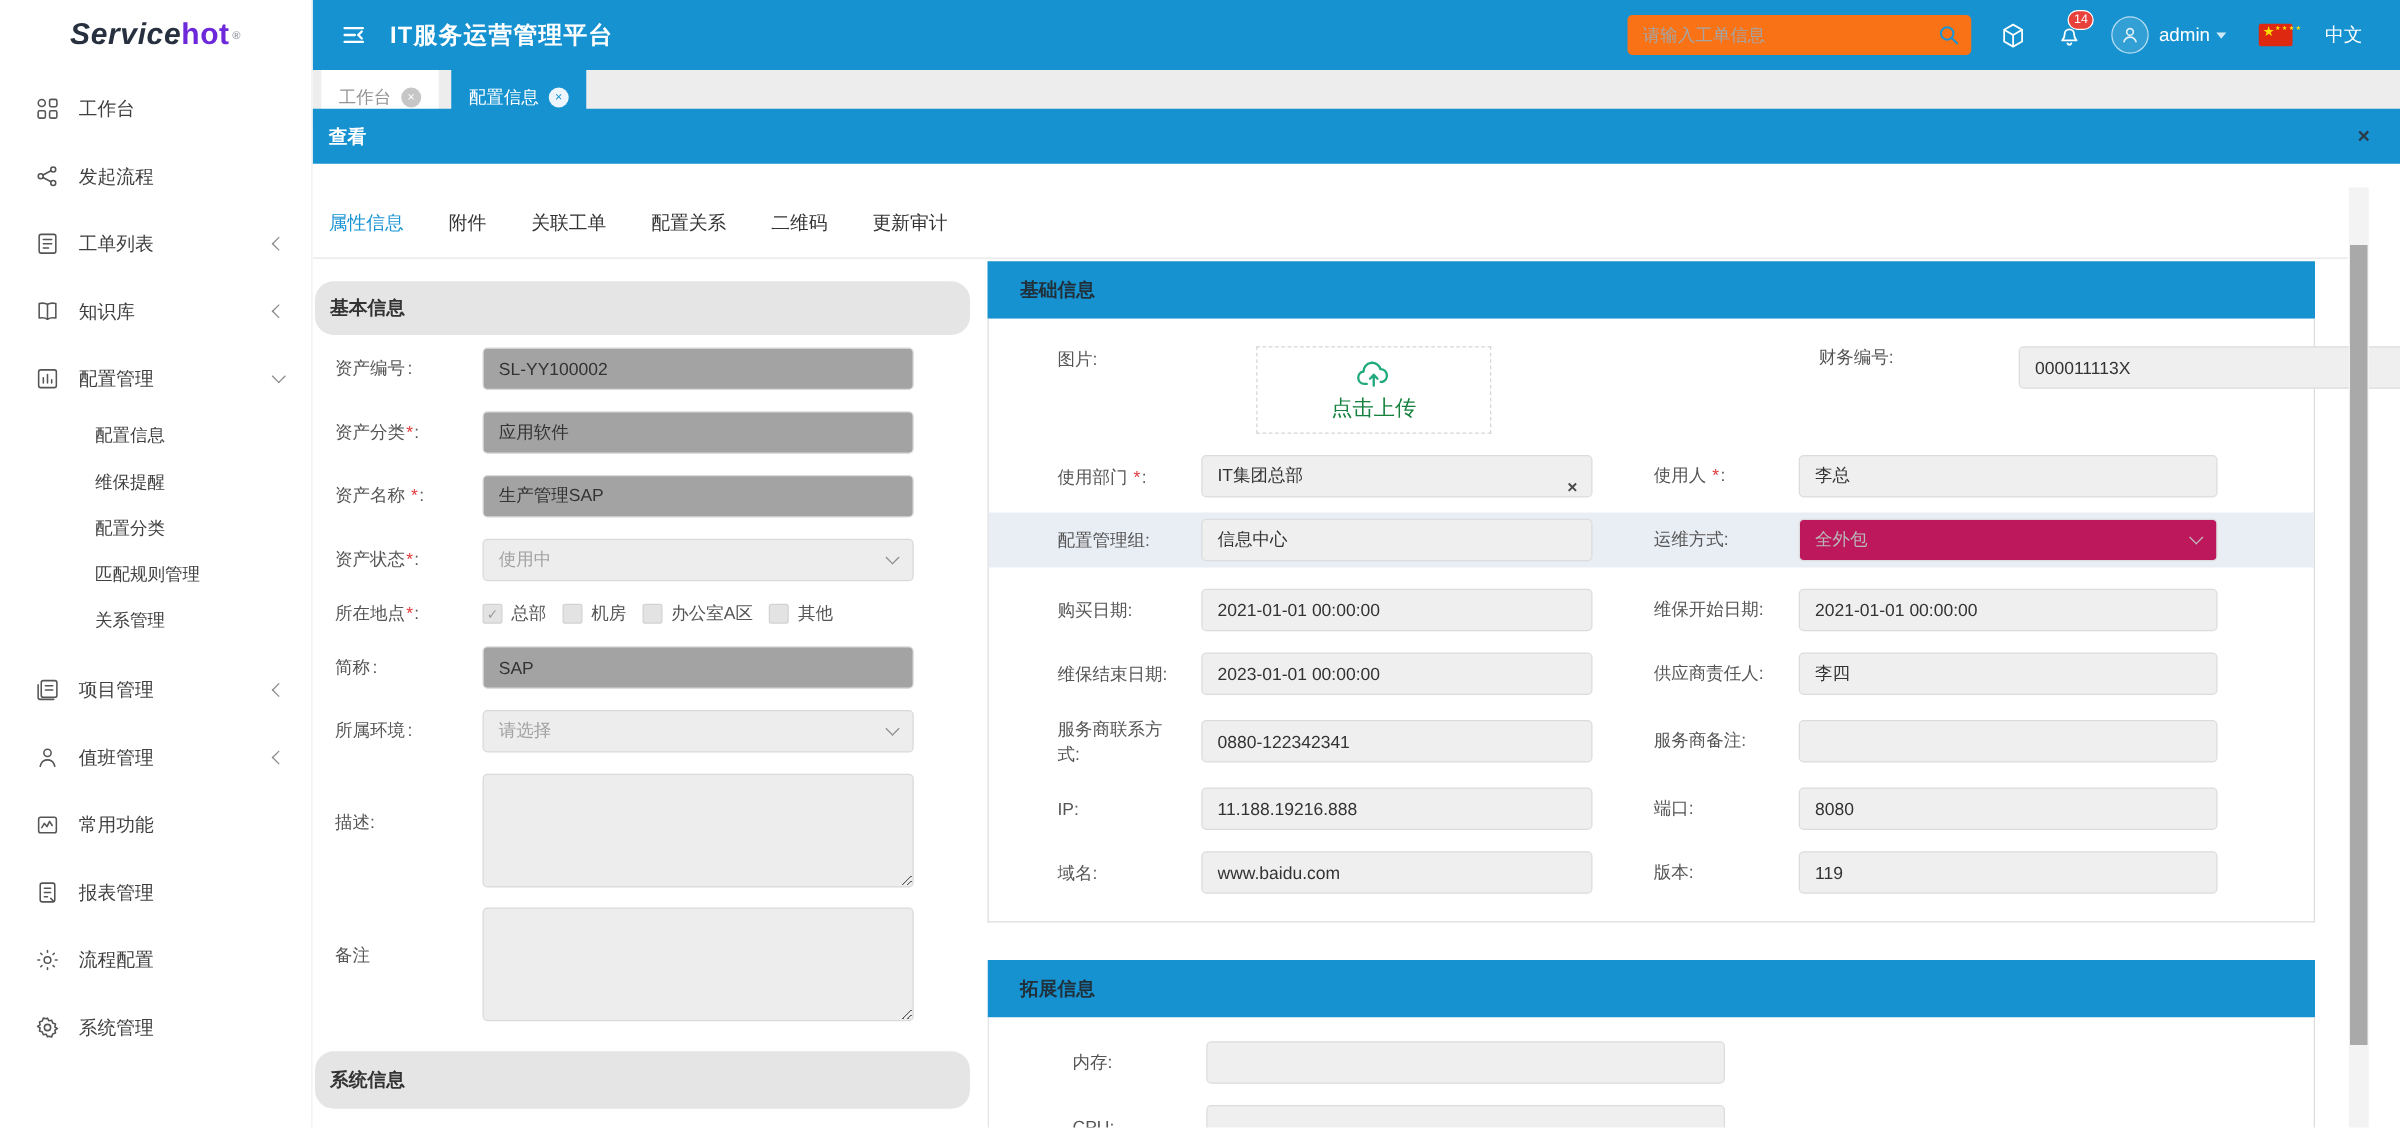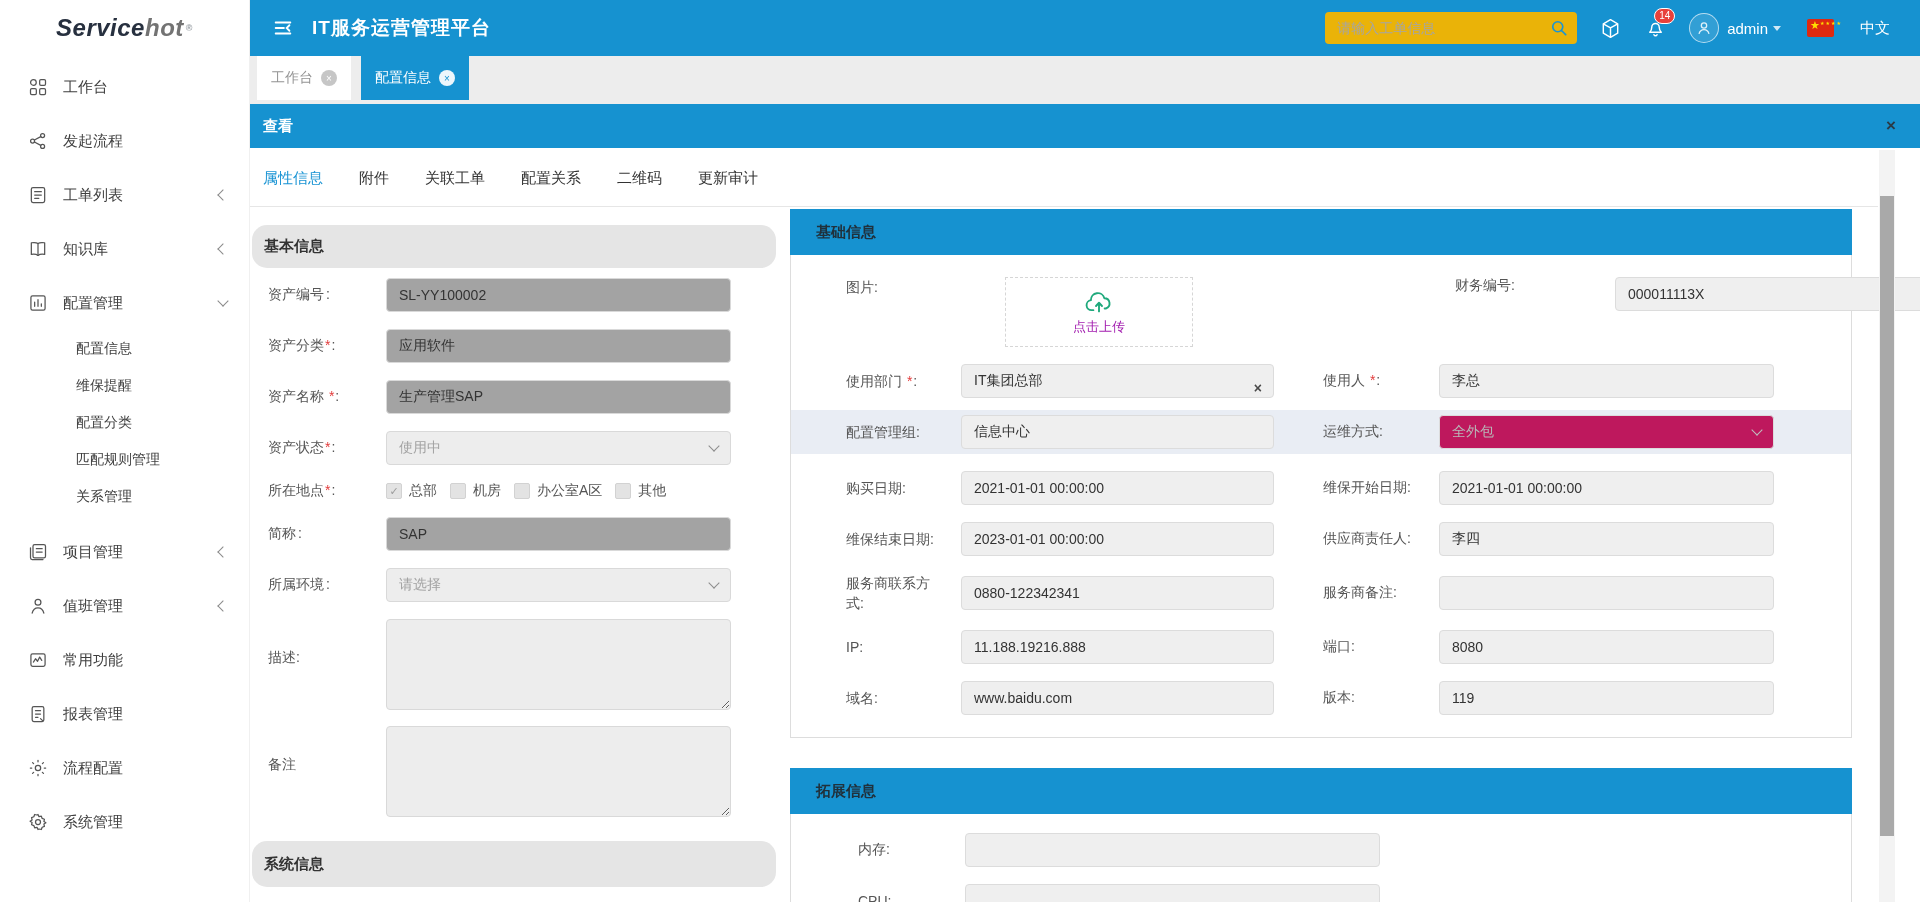--- a/index.html
+++ b/index.html
@@ -5,41 +5,41 @@
   * { margin:0; padding:0; box-sizing:border-box; }
   html,body { width:1920px; height:902px; overflow:hidden; background:#fff;
     font-family:"Liberation Sans","DejaVu Sans",sans-serif; color:#333; }
 
   
   #sidebar { position:absolute; left:0; top:0; width:250px; height:902px; background:#fff;
     border-right:1px solid #f0f0f0; z-index:5; }
   #logo { height:56px; display:flex; align-items:center; justify-content:center;
     font-size:24px; font-weight:bold; letter-spacing:.5px; }
   #logo .p1 { color:#27303f; font-style:italic; }
-  #logo .p2 { color:#737373; font-style:italic; }
+  #logo .p2 { color:#6d28d9; }
   #logo .reg { color:#9aa0a6; font-size:9px; vertical-align:top; margin-left:2px; }
   .menu { margin-top:4px; }
   .m-item { height:54px; display:flex; align-items:center; padding:0 22px 0 28px; cursor:pointer; }
   .m-item .ic { width:20px; height:20px; flex:0 0 20px; display:flex; align-items:center; }
   .m-item .lbl { margin-left:15px; font-size:15px; color:#404040; flex:1; }
   .arr { width:8px; height:8px; border-right:1.4px solid #8a8a8a; border-bottom:1.4px solid #8a8a8a; }
   .arr.left { transform:rotate(135deg); }
   .arr.down { transform:rotate(45deg); margin-top:-4px; }
   .submenu .s-item { height:37px; display:flex; align-items:center; padding-left:76px;
     font-size:14px; color:#404040; cursor:pointer; }
   .submenu { margin-bottom:10px; }
   svg.licon { stroke:#555; fill:none; stroke-width:1.5; stroke-linecap:round; stroke-linejoin:round; }
 
   
   #topbar { position:absolute; left:250px; top:0; right:0; height:56px; background:#1692d0;
     display:flex; align-items:center; color:#fff; }
   #hamburger { margin-left:22px; cursor:pointer; display:flex; }
   #apptitle { margin-left:18px; font-size:19px; font-weight:600; letter-spacing:1px; }
   #topbar .spacer { flex:1; }
-  #searchbox { width:252px; height:32px; background:#eab308; border-radius:4px; display:flex;
+  #searchbox { width:275px; height:32px; background:#f97316; border-radius:4px; display:flex;
     align-items:center; padding:0 8px 0 12px; }
   #searchbox input { border:none; outline:none; flex:1; font-size:14px; color:#333;
     font-family:inherit; background:transparent; }
   #searchbox input::placeholder { color:#a5a5a5; }
   .tico { margin-left:22px; display:flex; align-items:center; cursor:pointer; position:relative; }
   #badge { position:absolute; top:-9px; left:10px; background:#e8413c; color:#fff; font-size:10px;
     min-width:18px; height:16px; border-radius:9px; display:flex; align-items:center;
     justify-content:center; padding:0 4px; border:1px solid #fff; }
   #avatar { width:30px; height:30px; border-radius:50%; border:1px solid rgba(255,255,255,.65);
     display:flex; align-items:center; justify-content:center; background:rgba(255,255,255,.12); }
@@ -58,21 +58,21 @@
   .doc-tab { height:44px; display:flex; align-items:center; padding:0 14px; font-size:14px;
     cursor:pointer; }
   .doc-tab.inactive { background:#fff; color:#949494; margin-left:7px; }
   .doc-tab.active { background:#1692d0; color:#fff; margin-left:10px; }
   .tab-x { width:16px; height:16px; border-radius:50%; margin-left:8px; font-size:10px;
     display:flex; align-items:center; justify-content:center; }
   .inactive .tab-x { background:#c6c6c6; color:#fff; }
   .active .tab-x { background:rgba(255,255,255,.92); color:#1692d0; }
 
   
-  #viewbar { position:absolute; left:250px; top:104px; right:0; height:44px; background:#1692d0;
+  #viewbar { position:absolute; left:250px; top:87px; right:0; height:44px; background:#1692d0;
     display:flex; align-items:center; color:#fff; }
   #viewbar .vtitle { margin-left:13px; font-size:15px; font-weight:bold; }
   #viewbar .vclose { margin-left:auto; margin-right:24px; color:#2b3a45; font-size:17px;
     font-weight:bold; cursor:pointer; }
 
   
   #navtabs { position:absolute; left:250px; top:148px; right:42px; height:59px;
     display:flex; align-items:flex-end; padding:0 0 0 13px; border-bottom:1px solid #e6e6e6;
     background:#fff; }
   .ntab { font-size:15px; color:#333; padding:0 0 18px 0; margin-right:36px; cursor:pointer; }
@@ -121,21 +121,21 @@
     font-size:14px; color:#333; padding:0 12px; outline:none; font-family:inherit; }
   .r-ipt-wrap { position:relative; width:100%; }
   .clear-x { position:absolute; right:12px; top:8px; font-size:14px; font-weight:bold; color:#4a4a4a;
     cursor:pointer; line-height:18px; }
   .r-select { width:100%; height:34px; background:#be185d; border:1px solid #dcdcdc; border-radius:4px;
     display:flex; align-items:center; padding:0 12px; cursor:pointer; }
   .r-select .sval { flex:1; font-size:14px; color:#b8b8b8; }
   .r-select .chev { border-color:#bfbfbf; }
   #uploadbox { width:188px; height:70px; border:1px dashed #d6d6d6; display:flex; flex-direction:column;
     align-items:center; justify-content:center; cursor:pointer; background:#fff; }
-  #uploadbox .uptxt { font-size:13px; color:#a21caf; margin-top:3px; }
+  #uploadbox .uptxt { font-size:17px; color:#15803d; margin-top:3px; }
 
   
   #extpanel { position:absolute; left:790px; top:768px; width:1062px; height:134px; overflow:hidden; }
   #extbody { border:1px solid #ddd; border-top:none; background:#fff; padding:2px 0 20px 0; }
   .e-row { display:flex; align-items:center; margin:17px 0 0 67px; }
   .e-lbl { width:90px; flex:0 0 90px; margin-right:17px; font-size:14px; color:#555; }
   .e-ipt { width:415px; height:34px; background:#efefef; border:1px solid #dcdcdc; border-radius:4px;
     font-size:14px; color:#333; padding:0 12px; outline:none; font-family:inherit; }
 
   

